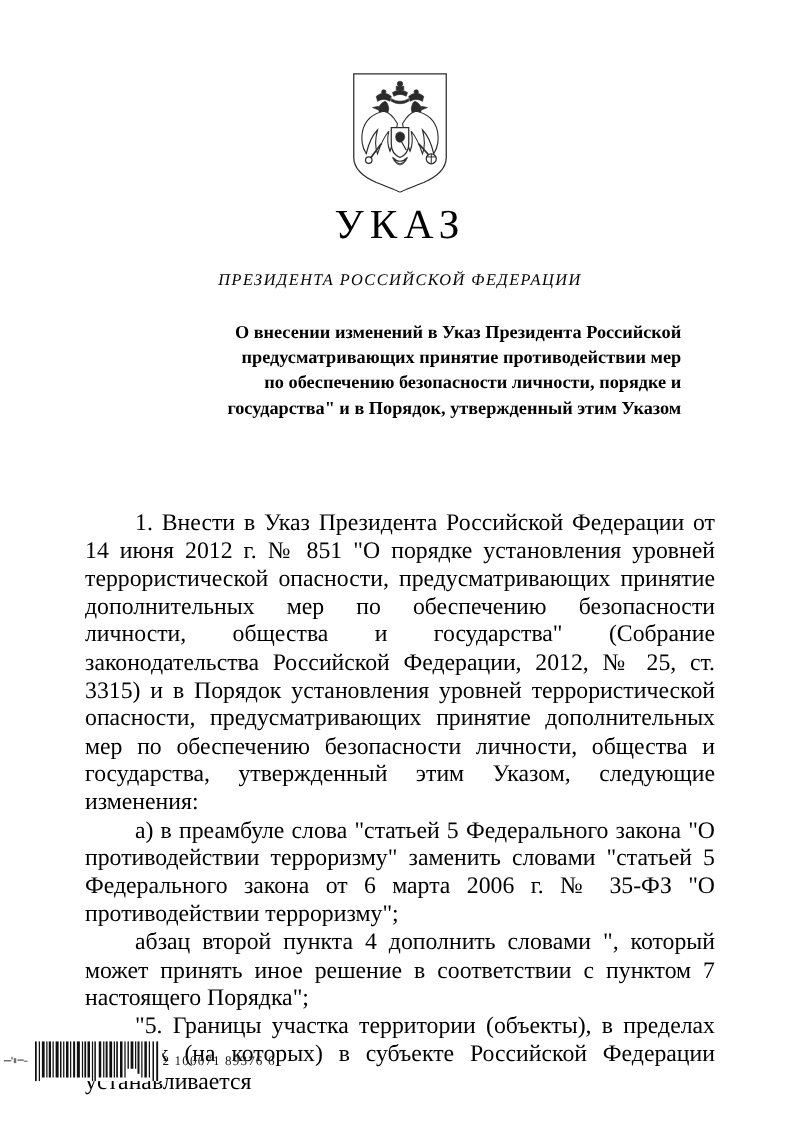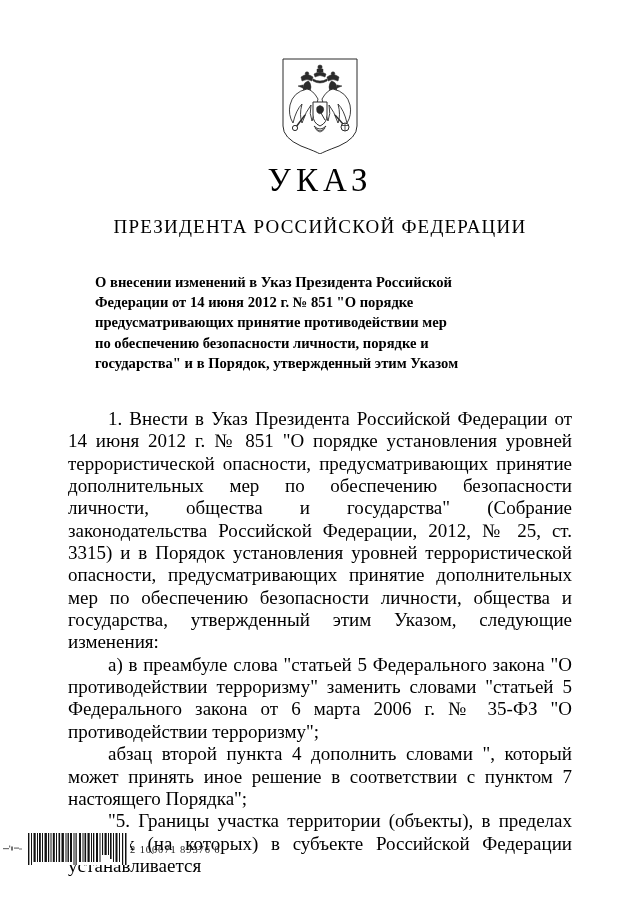--- a/index.html
+++ b/index.html
@@ -48,34 +48,35 @@
   }
   .doc-title {
     font-size: 33px;
     letter-spacing: 5px;
     font-weight: normal;
     line-height: 1.05;
     margin: 0;
     font-family: "Liberation Serif", "DejaVu Serif", serif;
   }
   .doc-subtitle {
-    font-size: 19px;
+    font-size: 13px;
     letter-spacing: 1.2px;
     margin: 19px 0 0 0;
     font-weight: normal;
     line-height: 1.1;
+    font-style: italic;
   }
 
   
   .heading-block {
     position: absolute;
-    top: 272px;
+    top: 256px;
     left: 95px;
     width: 450px;
-    text-align: left;
+    text-align: right;
     font-weight: bold;
     font-size: 14.6px;
     line-height: 20.2px;
   }
   .heading-block .hl {
     display: block;
     white-space: nowrap;
   }
 
   
@@ -175,21 +176,20 @@
     </svg>
   </div>
 
   <div class="title-block">
     <div class="doc-title">УКАЗ</div>
     <div class="doc-subtitle">ПРЕЗИДЕНТА РОССИЙСКОЙ ФЕДЕРАЦИИ</div>
   </div>
 
   <div class="heading-block">
     <span class="hl">О внесении изменений в Указ Президента Российской</span>
-    <span class="hl">Федерации от 14 июня 2012 г. № 851 "О порядке</span>
     <span class="hl">предусматривающих принятие противодействии мер</span>
     <span class="hl">по обеспечению безопасности личности, порядке и</span>
     <span class="hl">государства" и в Порядок, утвержденный этим Указом</span>
   </div>
 
   <div class="body-block">
     <p>1. Внести в Указ Президента Российской Федерации от 14 июня 2012 г. № 851 "О порядке установления уровней террористической опасности, предусматривающих принятие дополнительных мер по обеспечению безопасности личности, общества и государства" (Собрание законодательства Российской Федерации, 2012, № 25, ст. 3315) и в Порядок установления уровней террористической опасности, предусматривающих принятие дополнительных мер по обеспечению безопасности личности, общества и государства, утвержденный этим Указом, следующие изменения:</p>
     <p>а) в преамбуле слова "статьей 5 Федерального закона "О противодействии терроризму" заменить словами "статьей 5 Федерального закона от 6 марта 2006 г. № 35-ФЗ "О противодействии терроризму";</p>
     <p>абзац второй пункта 4 дополнить словами ", который может принять иное решение в соответствии с пунктом 7 настоящего Порядка";</p>
     <p>"5. Границы участка территории (объекты), в пределах которых (на которых) в субъекте Российской Федерации устанавливается</p>

